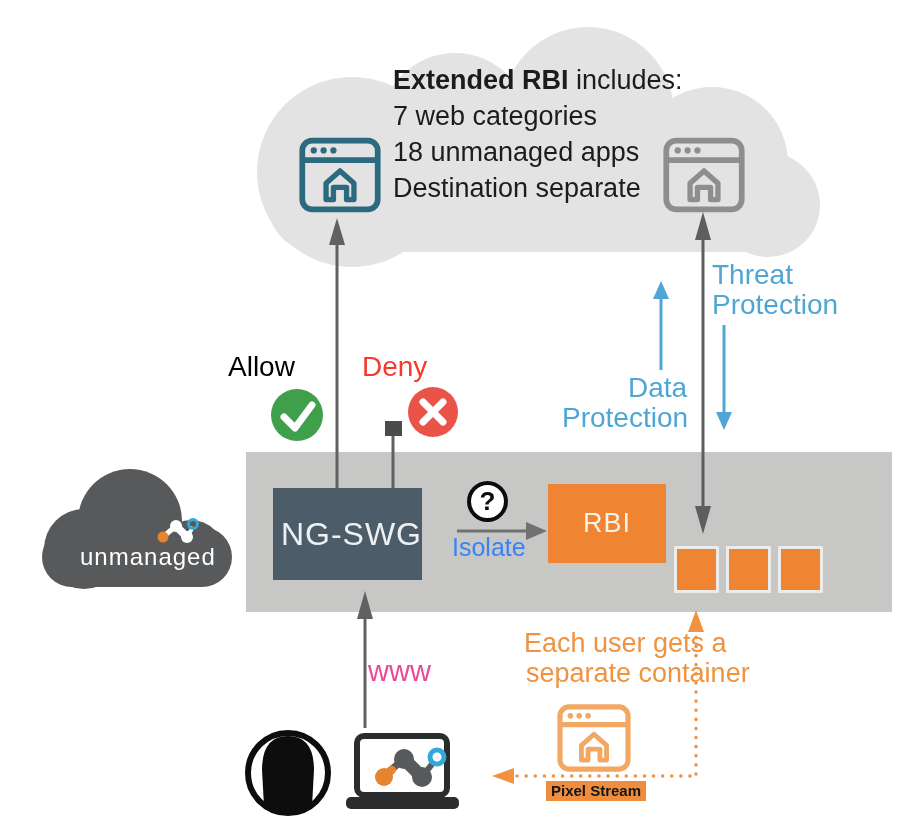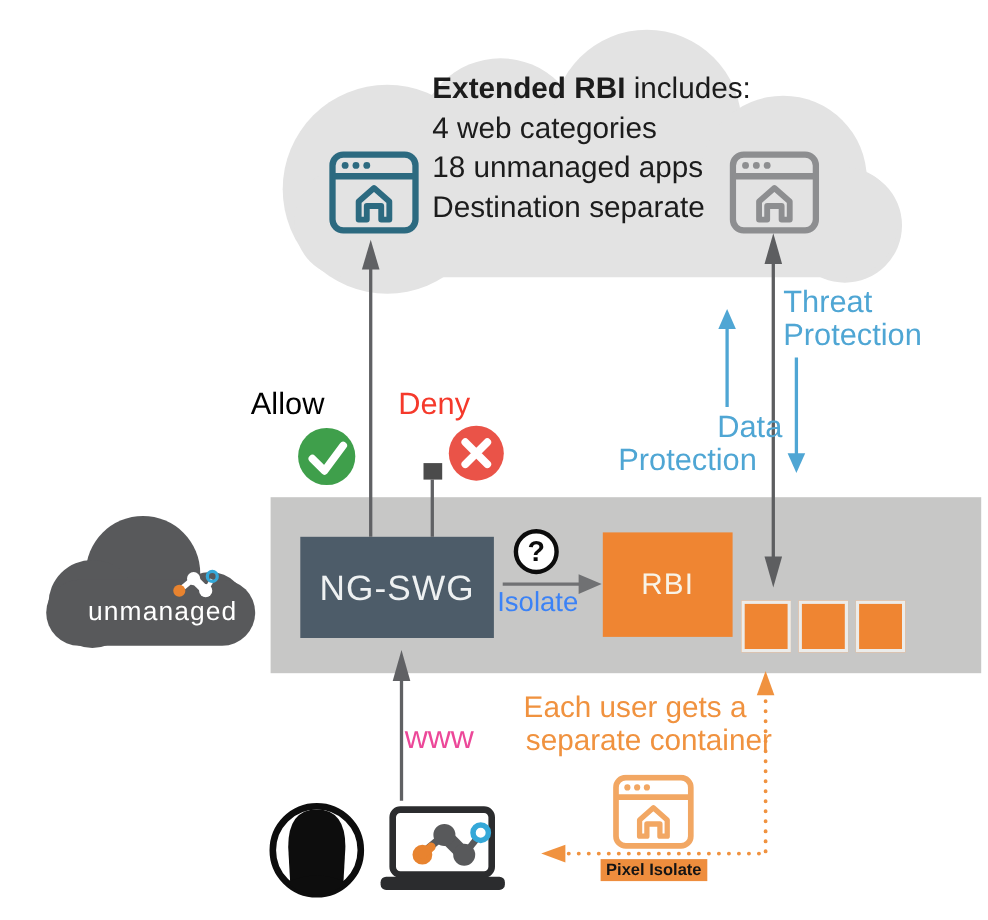--- a/index.html
+++ b/index.html
@@ -13,45 +13,45 @@
   
   #cloud-text{left:393px;top:62px;font-size:27px;line-height:36px;color:#1c1c1c;}
   #cloud-text .b{font-weight:700;}
 
   
   #allow-label{left:228px;top:351px;font-size:28px;color:#000000;}
   #deny-label{left:362px;top:351px;font-size:28px;color:#f5392b;}
 
   
   .blue-lbl{font-size:28px;color:#4fa6d4;}
-  #data-line1{left:652px;top:372px;}
+  #data-line1{left:628px;top:372px;}
   #data-line2{left:562px;top:402px;}
   #threat-line1{left:712px;top:259px;}
   #threat-line2{left:712px;top:289px;}
 
   
   .box{position:absolute;display:flex;align-items:center;justify-content:center;}
-  #ngswg-box{left:273px;top:488px;width:176px;height:92px;background:#4d5c69;
-             color:#eef1f2;font-size:32px;letter-spacing:1px;}
-  #rbi-box{left:548px;top:484px;width:118px;height:95px;background:#ef8532;
+  #ngswg-box{left:273px;top:488px;width:149px;height:92px;background:#4d5c69;
+             color:#eef1f2;font-size:32px;letter-spacing:1px;justify-content:flex-end;}
+  #rbi-box{left:548px;top:484px;width:118px;height:79px;background:#ef8532;
            color:#f8f3e7;font-size:27px;letter-spacing:1px;}
   .csq{position:absolute;top:546px;width:45px;height:47px;background:#ef8532;
        border:3px solid #ececea;box-sizing:border-box;}
   #csq1{left:674px;} #csq2{left:726px;} #csq3{left:778px;}
 
   #q-circle{left:467px;top:481px;width:41px;height:41px;border-radius:50%;
             background:#ffffff;border:4px solid #0c0c0c;box-sizing:border-box;
             display:flex;align-items:center;justify-content:center;
             font-size:26px;font-weight:700;color:#0c0c0c;}
   #isolate-label{left:452px;top:533px;font-size:25px;color:#3b82f6;}
 
   #www-label{left:368px;top:655px;font-size:29px;color:#ec4899;}
 
   
-  .orange-note{font-size:27px;line-height:30px;color:#f0923f;}
+  .orange-note{font-size:27px;line-height:30px;color:#f0923f;margin-left:48px;}
   #note-line1{left:476px;top:628px;}
   #note-line2{left:478px;top:658px;}
   #pixel-stream-badge{left:546px;top:781px;background:#ee8d3d;color:#141414;
                       font-size:15px;font-weight:600;padding:1px 5px 2px 5px;}
 
   #netskope-word{left:80px;top:543px;font-size:24px;letter-spacing:1px;color:#ffffff;}
 </style>
 </head>
 <body>
 
@@ -184,21 +184,21 @@
       <line x1="187" y1="537" x2="193" y2="527" stroke="#ffffff" stroke-width="4"></line>
       <circle cx="176" cy="526" r="6" fill="#ffffff"></circle>
       <circle cx="187" cy="537" r="6" fill="#ffffff"></circle>
       <circle cx="163" cy="537" r="5.5" fill="#e8832f"></circle>
       <circle cx="193" cy="524" r="4.5" fill="none" stroke="#35a8d8" stroke-width="3"></circle>
     </g>
   </svg>
 
   <div class="txt" id="cloud-text">
     <div><span class="b">Extended RBI</span><span> includes:</span></div>
-    <div>4 web categories</div>
+    <div>7 web categories</div>
     <div>18 unmanaged apps</div>
     <div>Destination separate</div>
   </div>
 
   <div class="txt" id="allow-label">Allow</div>
   <div class="txt" id="deny-label">Deny</div>
 
   <div class="txt blue-lbl" id="data-line1">Data</div>
   <div class="txt blue-lbl" id="data-line2">Protection</div>
   <div class="txt blue-lbl" id="threat-line1">Threat</div>
@@ -206,16 +206,16 @@
 
   <div class="txt box" id="q-circle">
     <span>?</span>
   </div>
   <div class="txt" id="isolate-label">Isolate</div>
 
   <div class="txt" id="www-label">www</div>
 
   <div class="txt orange-note" id="note-line1">Each user gets a</div>
   <div class="txt orange-note" id="note-line2">separate container</div>
-  <div class="txt" id="pixel-stream-badge">Pixel Isolate</div>
+  <div class="txt" id="pixel-stream-badge">Pixel Stream</div>
 
   <div class="txt" id="netskope-word">unmanaged</div>
 </div>
 
 </body></html>

